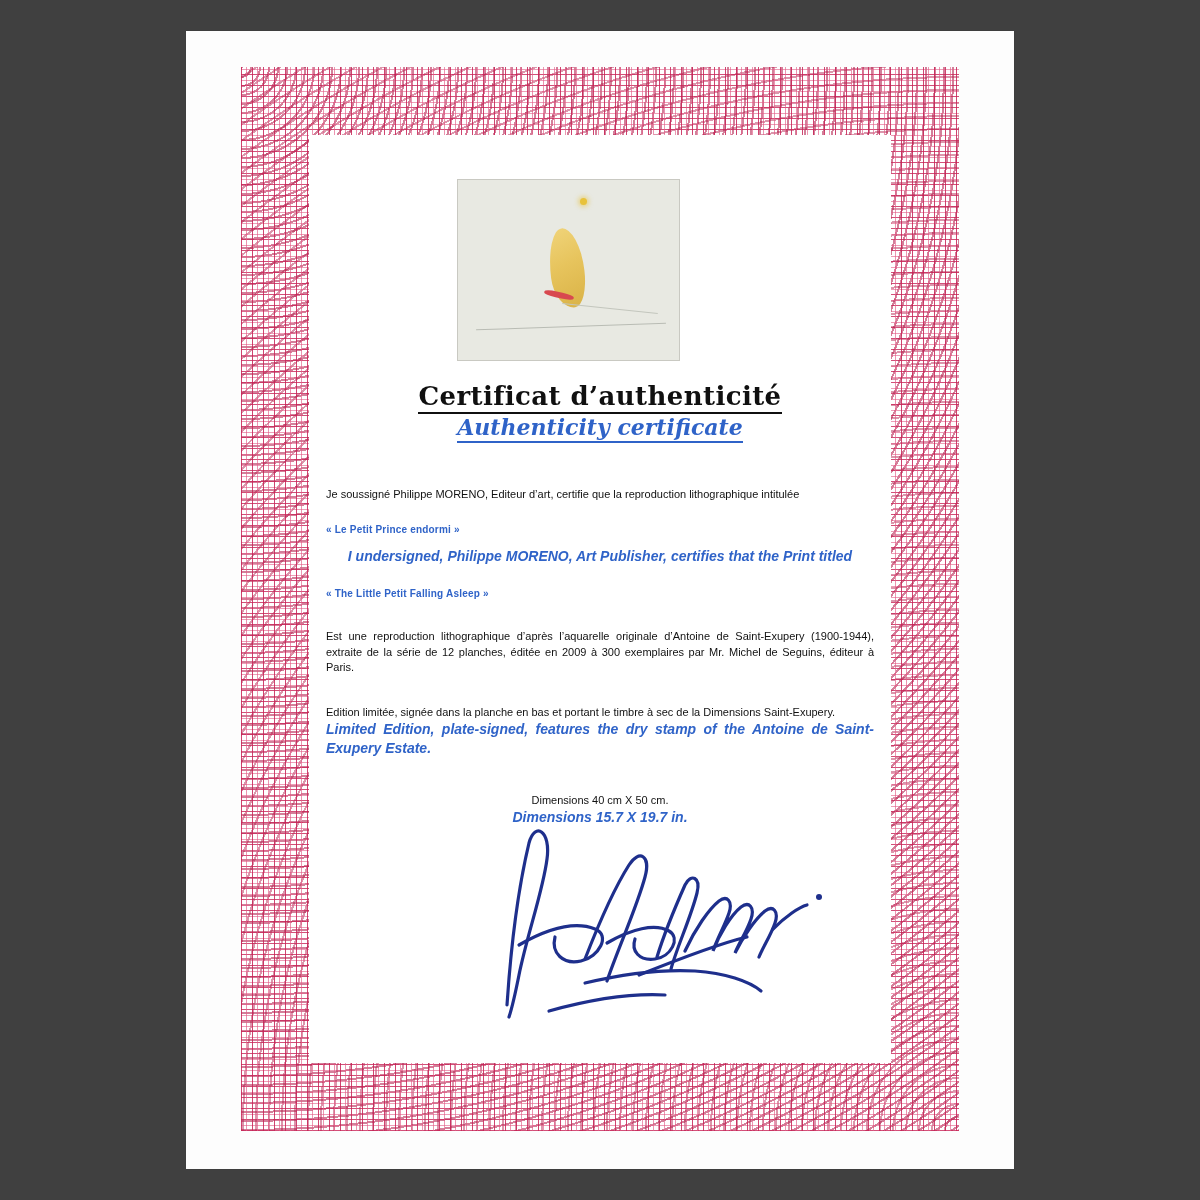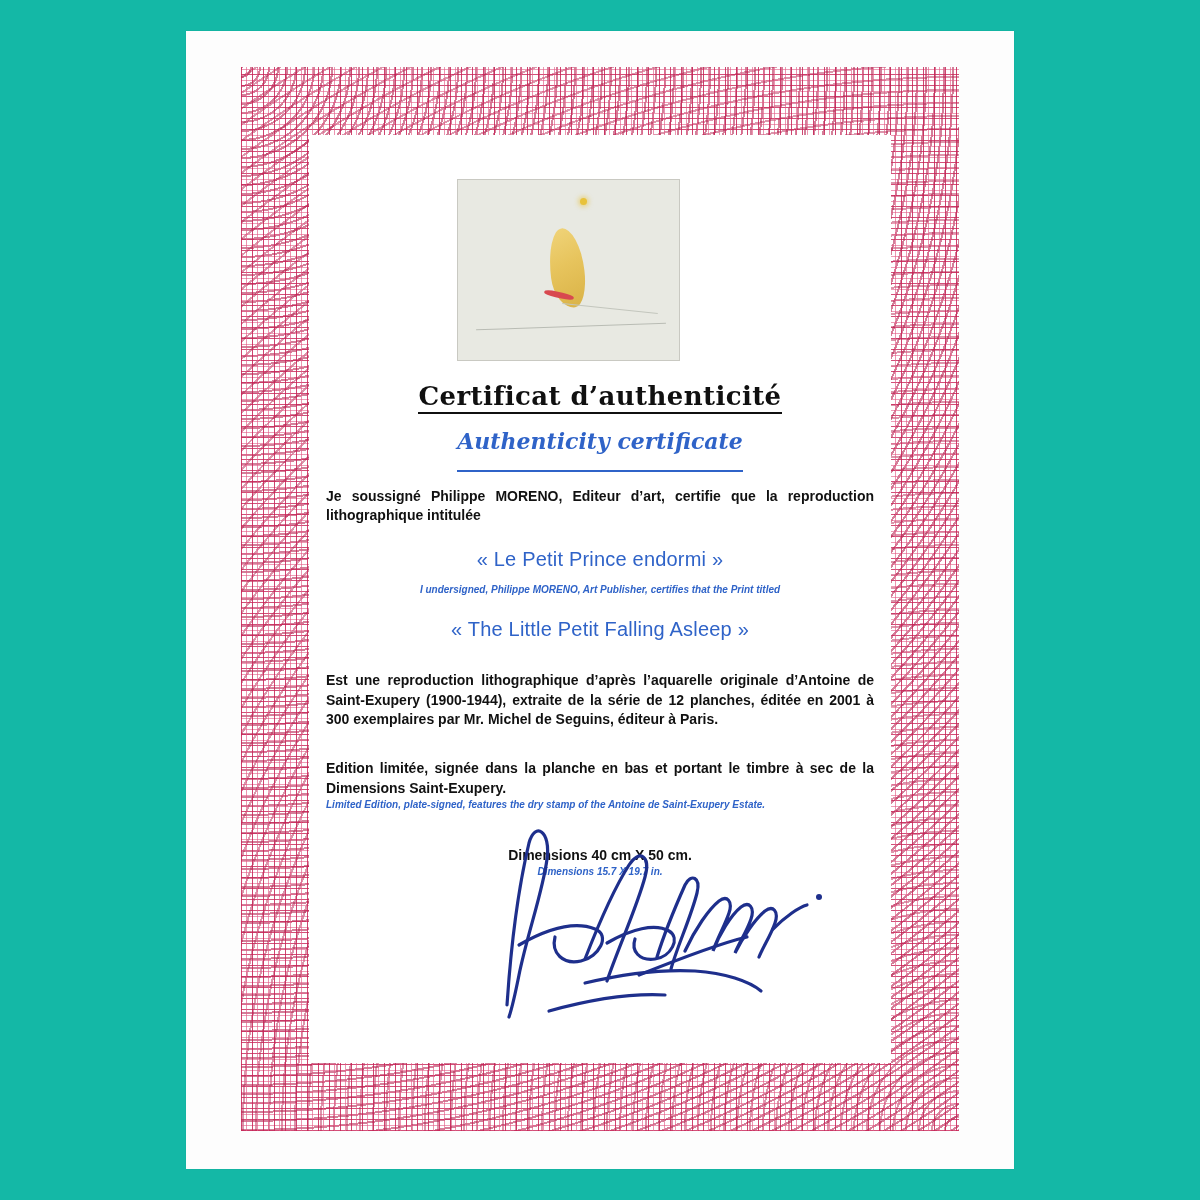--- a/index.html
+++ b/index.html
@@ -7,21 +7,21 @@
     padding: 0;
     width: 1200px;
     height: 1200px;
     background: #ffffff;
     font-family: "Liberation Sans", sans-serif;
   }
   #stage {
     position: relative;
     width: 1200px;
     height: 1200px;
-    background: #14b8a6;
+    background: #404040;
     overflow: hidden;
   }
   
   .paper {
     position: absolute;
     left: 186px;
     top: 31px;
     width: 828px;
     height: 1138px;
     background: #fdfdfd;
@@ -145,56 +145,55 @@
     font-family: "DejaVu Serif", serif;
     font-weight: bold;
     font-size: 26px;
     color: #101010;
     letter-spacing: 0.4px;
     display: inline-block;
     border-bottom: 2px solid #101010;
     padding-bottom: 1px;
   }
   .title-en {
-    margin-top: 14px;
     font-family: "DejaVu Serif", serif;
     font-weight: bold;
     font-style: italic;
     font-size: 22px;
     color: #2f63c8;
     display: inline-block;
     border-bottom: 2px solid #2f63c8;
-    padding-bottom: 16px;
+    padding-bottom: 1px;
   }
   .body-block {
     position: absolute;
     left: 17px;
     top: 352px;
     width: 548px;
   }
   p { margin: 0; }
   .fr {
-    font-size: 14px;
-    font-weight: bold;
+    font-size: 11px;
+    font-weight: normal;
     color: #111111;
     line-height: 1.38;
     text-align: justify;
   }
   .en {
-    font-size: 10px;
+    font-size: 14px;
     font-weight: bold;
     font-style: italic;
     color: #2f63c8;
     line-height: 1.38;
     text-align: justify;
   }
   .work-fr, .work-en {
-    text-align: center;
-    font-size: 20px;
-    font-weight: normal;
+    text-align: left;
+    font-size: 10px;
+    font-weight: bold;
     color: #2f63c8;
     letter-spacing: 0.2px;
   }
   .spacer-s { height: 12px; }
   .spacer-m { height: 22px; }
   .spacer-l { height: 30px; }
   .dims {
     text-align: center;
     margin-top: 34px;
   }
@@ -239,21 +238,21 @@
         <p class="fr">Je soussigné Philippe MORENO, Editeur d’art, certifie que la reproduction lithographique intitulée</p>
 
         <div class="spacer-m"></div>
         <p class="work-fr">« Le Petit Prince endormi »</p>
         <div class="spacer-s"></div>
         <p class="en" style="text-align:center;">I undersigned, Philippe MORENO, Art Publisher, certifies that the Print titled</p>
         <div class="spacer-m"></div>
         <p class="work-en">« The Little Petit Falling Asleep »</p>
 
         <div class="spacer-l"></div>
-        <p class="fr">Est une reproduction lithographique d’après l’aquarelle originale d’Antoine de Saint-Exupery (1900-1944), extraite de la série de 12 planches, éditée en 2001 à 300 exemplaires par Mr. Michel de Seguins, éditeur à Paris.</p>
+        <p class="fr">Est une reproduction lithographique d’après l’aquarelle originale d’Antoine de Saint-Exupery (1900-1944), extraite de la série de 12 planches, éditée en 2009 à 300 exemplaires par Mr. Michel de Seguins, éditeur à Paris.</p>
 
         <div class="spacer-l"></div>
         <p class="fr">Edition limitée, signée dans la planche en bas et portant le timbre à sec de la Dimensions Saint-Exupery.</p>
         <p class="en">Limited Edition, plate-signed, features the dry stamp of the Antoine de Saint-Exupery Estate.</p>
 
         <div class="dims">
           <p class="fr">Dimensions  40 cm X 50 cm.</p>
           <p class="en">Dimensions  15.7 X 19.7 in.</p>
         </div>
 

